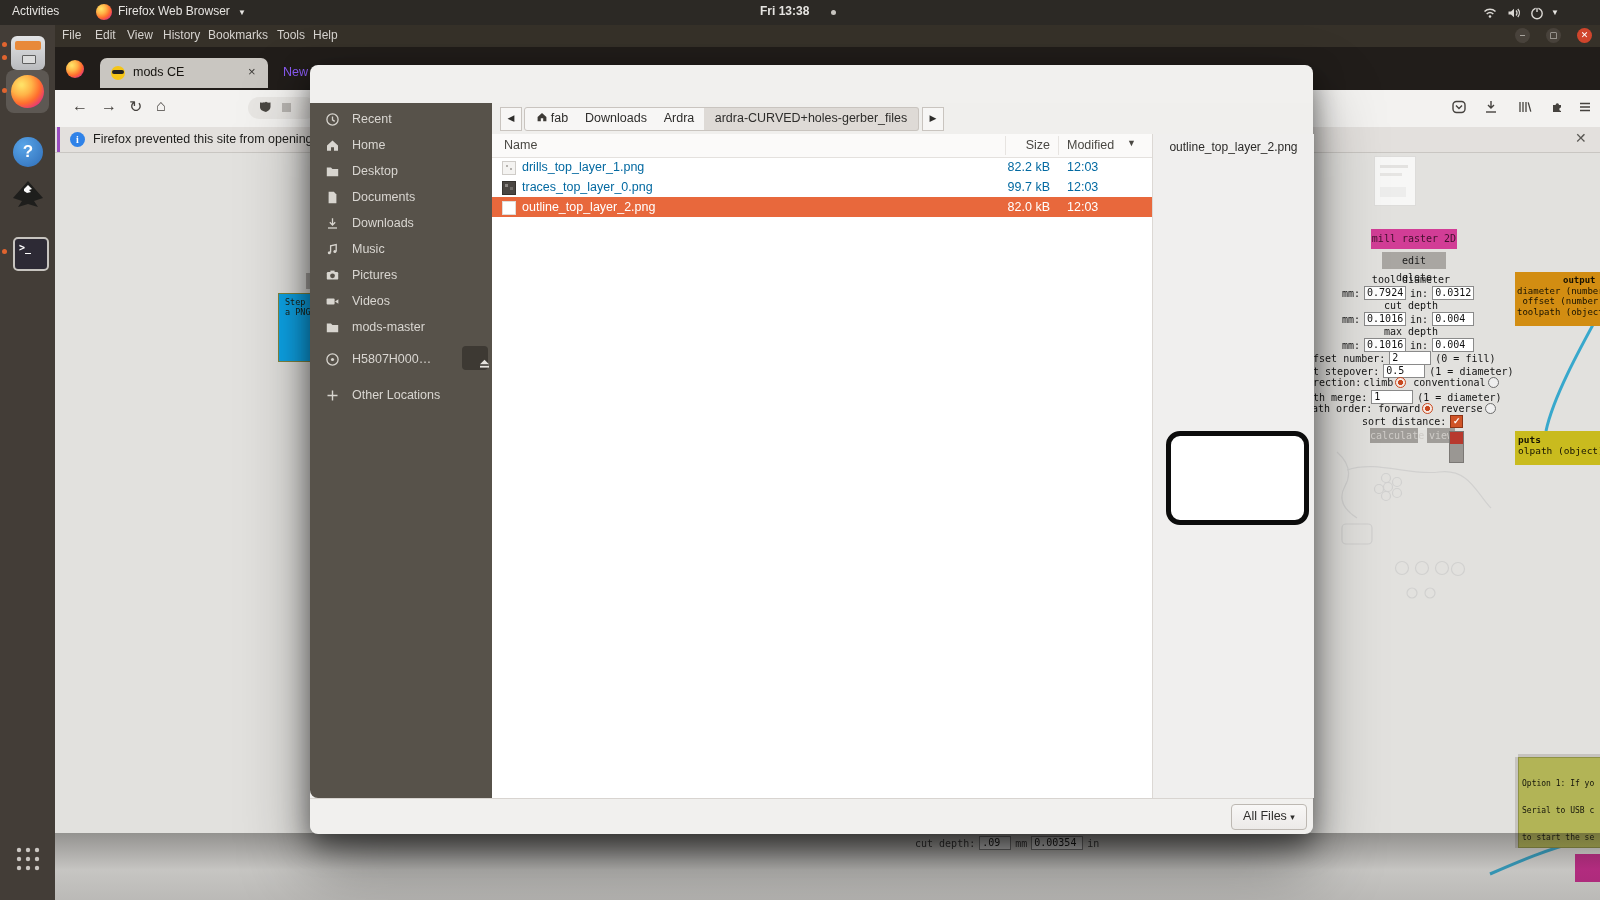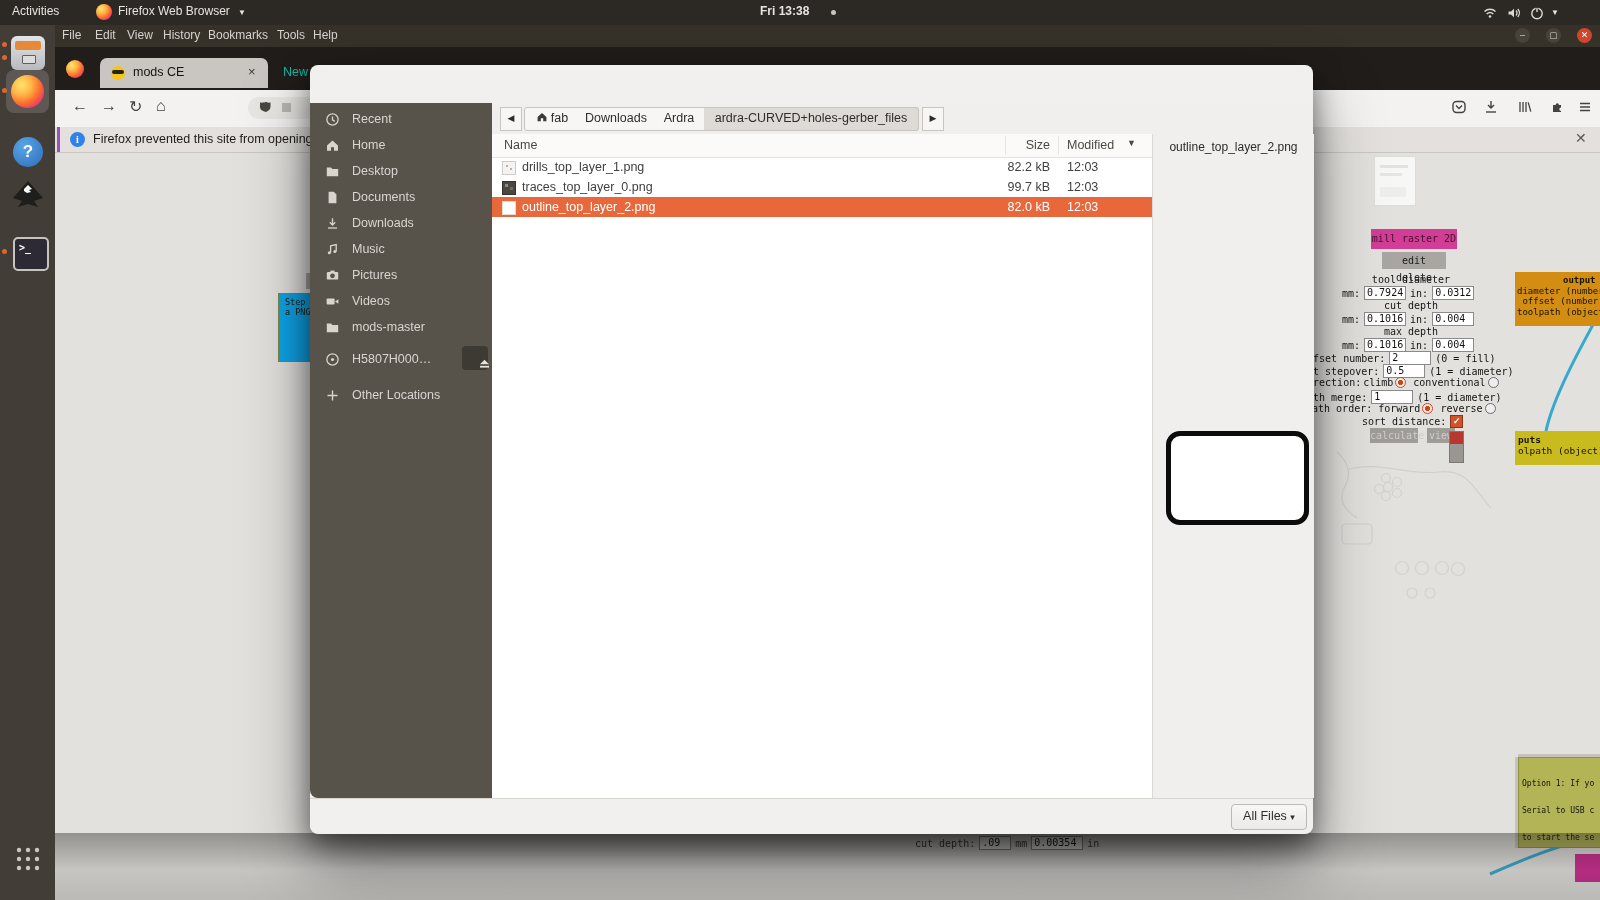--- a/index.html
+++ b/index.html
@@ -50,21 +50,21 @@
   .sidebar{position:absolute;left:0;top:38px;width:211px;height:695px;background:#57524a;border-radius:0 0 0 8px;}
   .srow{position:absolute;left:0;width:182px;height:26px;color:#d9d6d1;font-size:12.5px;}
   .srow .lbl{position:absolute;left:42px;top:5px;}
   .srow svg{position:absolute;left:15px;top:5px;}
   .pathbar{position:absolute;left:182px;top:38px;width:821px;height:31px;background:#f0efed;border-bottom:1px solid #d9d5d1;}
   .crumb{position:absolute;top:4px;height:22px;background:#f7f6f5;border:1px solid #c9c4bf;color:#2e2d2b;
          font-size:12.5px;line-height:20px;text-align:center;}
   .listbg{position:absolute;left:182px;top:69px;width:660px;height:664px;background:#ffffff;}
   .lheader{position:absolute;left:182px;top:69px;width:660px;height:23px;background:#fbfaf9;border-bottom:1px solid #e4e1de;
            font-size:12.5px;color:#4a4843;}
-  .frow{position:absolute;left:182px;width:660px;height:20px;font-size:12.5px;color:#404040;}
+  .frow{position:absolute;left:182px;width:660px;height:20px;font-size:12.5px;color:#0369a1;}
   .frow.sel{background:#e8683c;color:#ffffff;}
   .ficon{position:absolute;left:10px;top:4px;width:12px;height:12px;}
   .fname{position:absolute;left:30px;top:3px;}
   .fsize{position:absolute;left:420px;top:3px;width:138px;text-align:right;}
   .fmod{position:absolute;left:575px;top:3px;}
   .preview{position:absolute;left:842px;top:69px;width:161px;height:664px;background:#f0efee;border-left:1px solid #dcd8d4;}
   .bottombar{position:absolute;left:0;top:733px;width:1003px;height:35px;background:#f1f0ee;border-top:1px solid #d8d4d0;
              border-radius:0 0 8px 8px;}
   .shadowband{left:55px;top:833px;width:1545px;height:67px;z-index:5;pointer-events:none;
               background:linear-gradient(rgba(30,28,26,.40),rgba(30,28,26,.14) 55%,rgba(30,28,26,.20));}
@@ -242,21 +242,21 @@
 
   <div class="abs tabbar">
     <span class="abs ffball" style="left:11px;top:13px;width:18px;height:18px;"></span>
     <div class="tab">
       <span class="abs" style="left:11px;top:8px;width:14px;height:14px;border-radius:50%;background:#f5c518;">
         <span class="abs" style="left:1px;top:4px;width:12px;height:4px;background:#222;border-radius:2px;"></span>
       </span>
       <span class="abs" style="left:33px;top:7px;">mods CE</span>
       <span class="abs" style="left:148px;top:6px;color:#3c3a37;font-size:13px;">×</span>
     </div>
-    <span class="abs" style="left:228px;top:18px;color:#14b8a6;font-size:12.5px;">New</span>
+    <span class="abs" style="left:228px;top:18px;color:#8b5cf6;font-size:12.5px;">New</span>
   </div>
 
   <div class="abs toolbar">
     <span class="tbico" style="left:17px;">←</span>
     <span class="tbico" style="left:46px;">→</span>
     <span class="tbico" style="left:74px;">↻</span>
     <span class="tbico" style="left:101px;">⌂</span>
     <div class="abs" style="left:193px;top:7px;width:68px;height:22px;background:#e8e6e3;border-radius:11px;">
       <svg width="12" height="13" viewBox="0 0 12 13" style="position:absolute;left:12px;top:4px;">
         <path d="M6 .8c1.5 1 3 1 4.5.8V6c0 2.3-2 4-4.5 5C1.5 10 0 8.3 0 6V1.6C2 1.8 4.5 1.8 6 .8Z" fill="#4a4742"></path>

